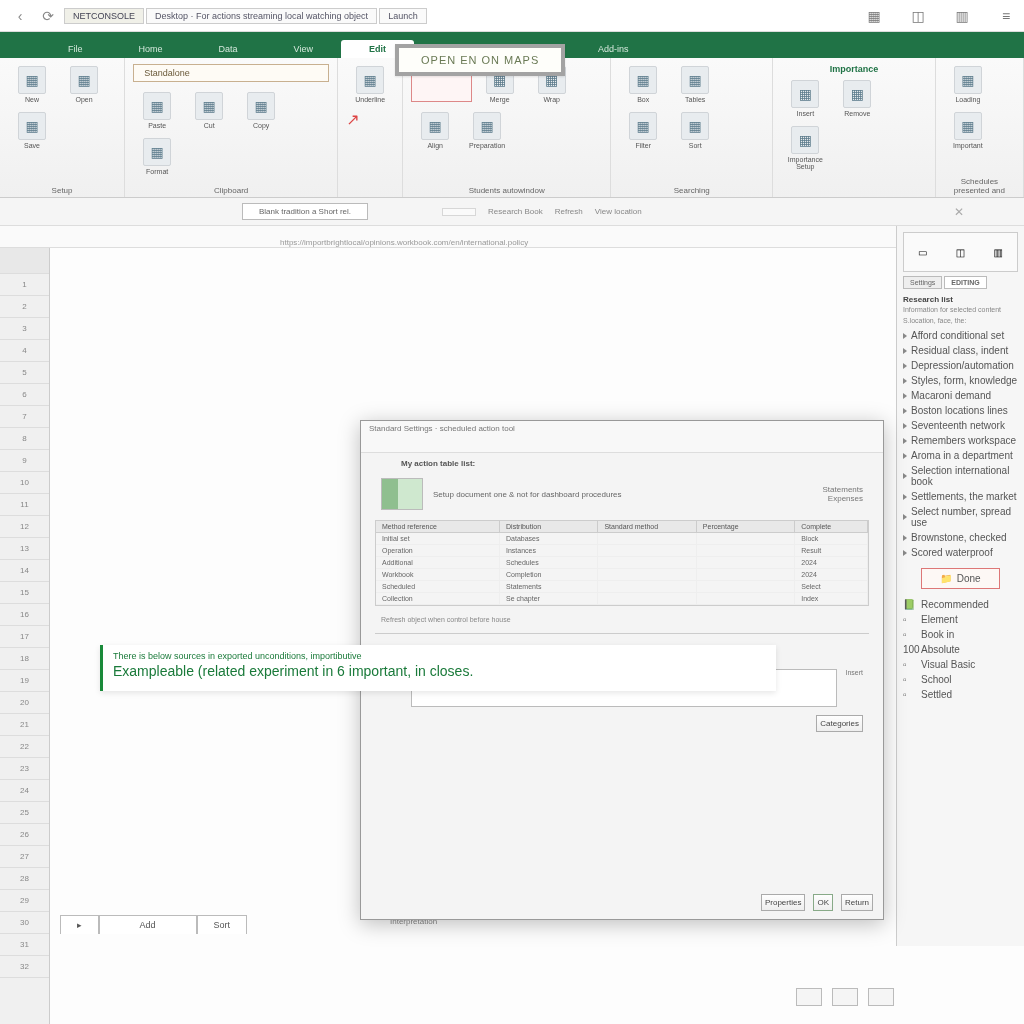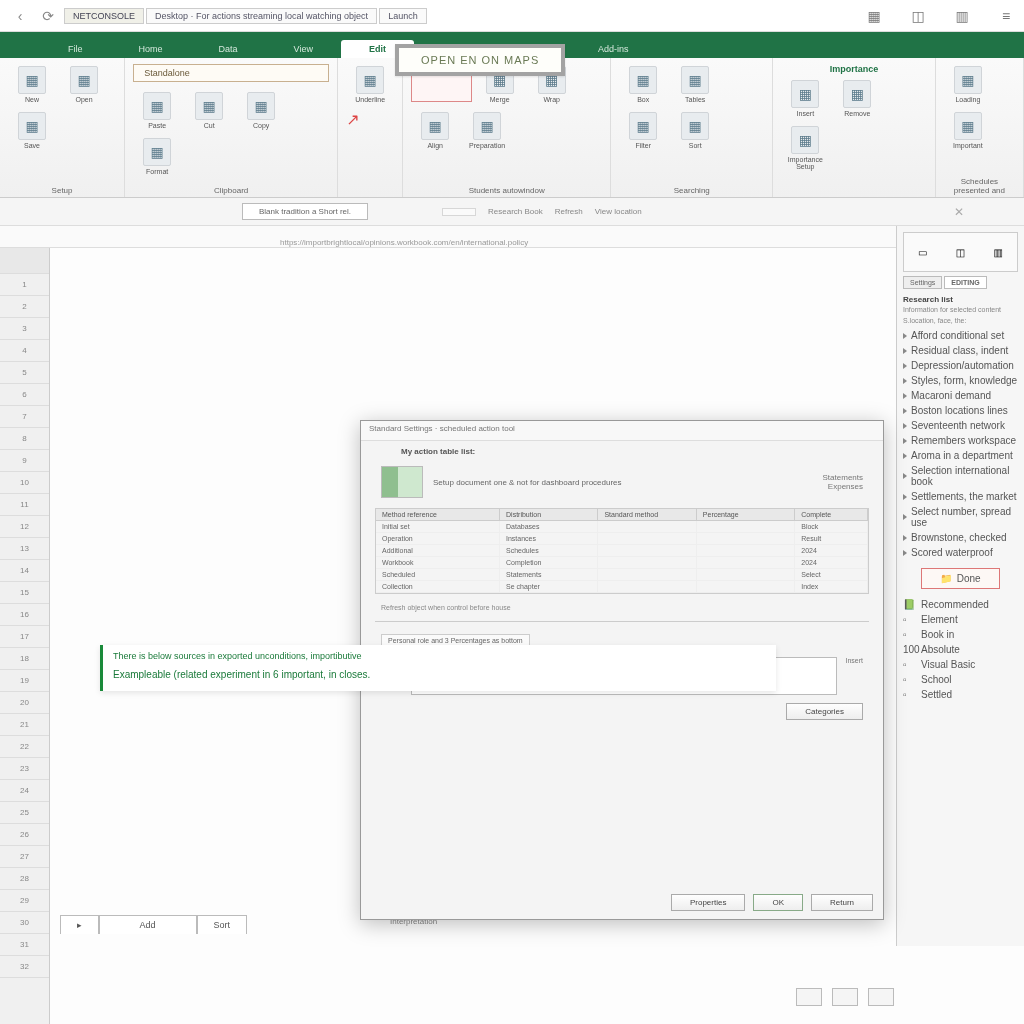--- a/index.html
+++ b/index.html
@@ -28,37 +28,37 @@
 .sub-box{border:1px solid #bbb;background:#fff;padding:3px 16px;font-size:8px;color:#666}
 .sub-txt{font-size:8px;color:#888}
 .formula-bar{height:22px;background:#fafafa;border-bottom:1px solid #ddd;display:flex;align-items:flex-end;padding:0 60px}
 .formula-txt{font-size:8px;color:#999}
 .main{display:flex;height:calc(1024px - 32px - 26px - 140px - 28px - 22px)}
 .rowhdrs{width:50px;background:#f0f0f0;border-right:1px solid #ccc}
 .rowhdr{height:22px;border-bottom:1px solid #ddd;display:flex;align-items:center;justify-content:center;font-size:8px;color:#888}
 .rowhdr.first{height:26px;background:#e8e8e8}
 .sheet{flex:1;background:#fdfdfd;position:relative}
 .dialog{position:absolute;left:360px;top:420px;width:524px;height:500px;background:#f4f4f4;border:1px solid #999;box-shadow:0 4px 20px rgba(0,0,0,.25);z-index:10}
-.dlg-title{height:20px;background:#f8f8f8;border-bottom:1px solid #ddd;padding:3px 8px;font-size:8px;color:#777}
+.dlg-title{height:32px;background:#f8f8f8;border-bottom:1px solid #ddd;padding:3px 8px;font-size:8px;color:#777}
 .dlg-sub{padding:6px 40px;font-size:8px;color:#555;font-weight:600}
 .dlg-row{display:flex;align-items:center;padding:4px 20px;gap:10px}
 .dlg-thumb{width:42px;height:32px;border:1px solid #bbb;background:linear-gradient(90deg,#8fbf8f 40%,#cfe8cf 40%)}
 .dlg-desc{font-size:8px;color:#666;flex:1}
 .dlg-meta{font-size:8px;color:#777;text-align:right;width:80px}
 .dlg-table{margin:6px 14px;border:1px solid #ccc}
 .dlg-thead{display:flex;background:#e8e8e8;border-bottom:1px solid #ccc}
 .dlg-th{padding:2px 6px;font-size:7px;color:#555;border-right:1px solid #ccc}
 .dlg-tr{display:flex;border-bottom:1px solid #eee}
 .dlg-td{padding:2px 6px;font-size:7px;color:#666;border-right:1px solid #eee}
 .dlg-foot{position:absolute;bottom:8px;right:10px;display:flex;gap:8px}
-.dlg-btn{border:1px solid #aaa;background:linear-gradient(#fefefe,#eee);padding:3px 18px;font-size:8px;color:#444}
+.dlg-btn{border:1px solid #aaa;background:linear-gradient(#fefefe,#eee);padding:3px 3px;font-size:8px;color:#444}
 .dlg-btn.primary{border-color:#8a8}
 .banner{position:absolute;left:100px;top:645px;width:676px;height:46px;background:#fff;border-left:3px solid #1a8a3a;z-index:20;padding:6px 10px;box-shadow:0 2px 6px rgba(0,0,0,.1)}
 .banner-l1{font-size:9px;color:#1a7a3a}
-.banner-l2{font-size:10px;color:#1a7a3a;margin-top:8px}
+.banner-l2{font-size:14px;color:#1a7a3a;margin-top:2px}
 .rpanel{position:absolute;right:0;top:226px;width:128px;height:720px;background:#f6f6f6;border-left:1px solid #ccc;z-index:8;padding:6px}
 .rp-tabs{display:flex;gap:2px;margin-bottom:4px}
 .rp-tab{border:1px solid #bbb;padding:2px 6px;font-size:7px;background:#eee;color:#666}
 .rp-tab.active{background:#fff;font-weight:600}
 .rp-hdr{font-size:8px;color:#444;font-weight:600;margin:6px 0 2px}
 .rp-sub{font-size:7px;color:#888;margin-bottom:4px}
 .rp-item{display:flex;align-items:center;gap:4px;padding:2px 0;font-size:7px;color:#555}
 .rp-tri{width:0;height:0;border-top:3px solid transparent;border-bottom:3px solid transparent;border-left:4px solid #888}
 .rp-btn{border:1.5px solid #d77;background:#fdf8f5;padding:4px 18px;margin:8px auto;font-size:9px;color:#555;display:flex;align-items:center;gap:4px;width:fit-content}
 .sheet-tabs{position:absolute;left:60px;bottom:90px;display:flex;z-index:5}

